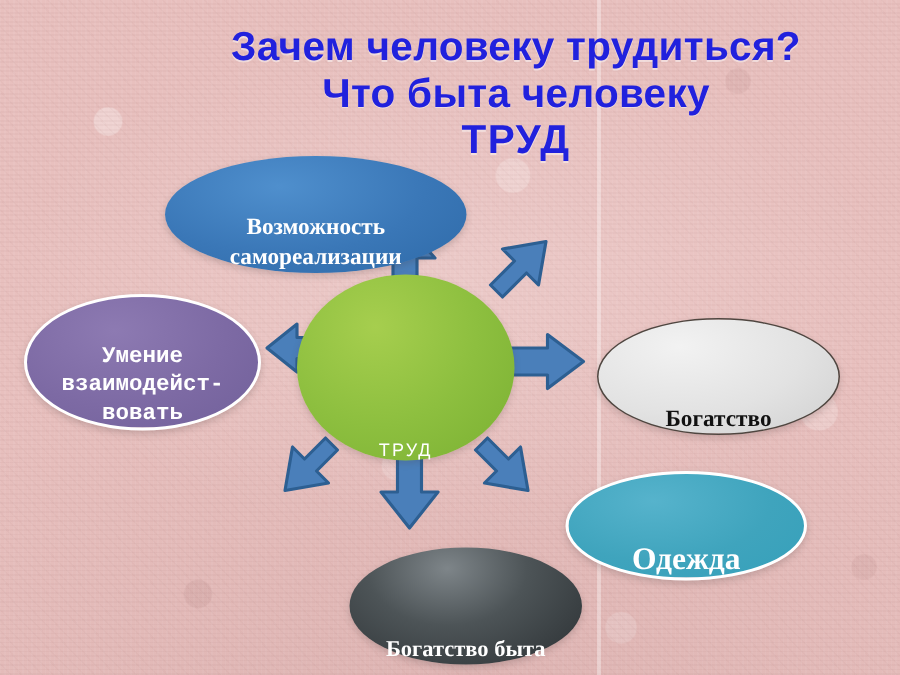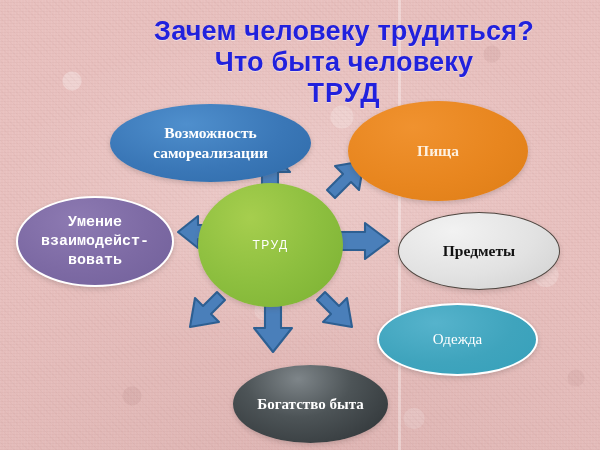--- a/index.html
+++ b/index.html
@@ -48,21 +48,21 @@
     text-align:center;z-index:6;
     font-weight:bold;font-size:27px;line-height:31px;
     color:#2121dd;letter-spacing:.2px;
     text-shadow:0 1px 0 rgba(255,255,255,.45);
     margin-left:44px;
   }
   #title .l3{display:block;letter-spacing:1px;}
 
   
   .node{
-    position:absolute;display:flex;align-items:center;justify-content:center;
+    position:absolute;display:flex;align-items:flex-end;justify-content:center;
     text-align:center;border-radius:50%;z-index:5;box-sizing:border-box;
   }
   .node span{display:block;width:100%;padding:0 5px;box-sizing:border-box;}
 
   .n-center{
     left:198px;top:183px;width:145px;height:124px;z-index:4;
     background:radial-gradient(ellipse at 36% 28%, #a6ce4e 0%, #8dbf3f 52%, #7ab032 100%);
     color:#ffffff;font-size:12px;font-weight:normal;letter-spacing:1.4px;
     font-family:"Liberation Sans", sans-serif;
     box-shadow:0 2px 5px rgba(80,60,60,.20);
@@ -91,23 +91,23 @@
   }
   .n-wealth{
     left:398px;top:212px;width:162px;height:78px;
     background:radial-gradient(ellipse at 34% 24%, #f2f2f2 0%, #e2e2e2 55%, #cfcfcf 100%);
     color:#111111;font-size:15.5px;font-weight:bold;
     font-family:"Liberation Serif", serif;
     border:1.4px solid #4f4640;
     box-shadow:0 2px 5px rgba(70,55,55,.20);
   }
   .n-clothes{
-    left:377px;top:303px;width:161px;height:73px;
+    left:377px;top:314px;width:161px;height:73px;
     background:radial-gradient(ellipse at 36% 26%, #56b3cc 0%, #3fa4bd 55%, #35a0ba 100%);
-    color:#ffffff;font-size:15px;font-weight:normal;
+    color:#ffffff;font-size:21px;font-weight:bold;
     font-family:"Liberation Serif", serif;
     border:2.5px solid #ffffff;
     box-shadow:0 2px 5px rgba(70,55,55,.22);
   }
   .n-friends{
     left:60px;top:318px;width:175px;height:80px;
     background:radial-gradient(ellipse at 36% 26%, #cf3a34 0%, #c22f2b 55%, #b82a26 100%);
     color:#ffffff;font-size:15px;font-weight:bold;line-height:19px;
     font-family:"Liberation Serif", serif;
     box-shadow:0 2px 5px rgba(70,55,55,.22);
@@ -167,34 +167,31 @@
 
     <g>
       <path class="arrow" d="M265,305 L265,328 L254,328 L273,352 L292,328 L281,328 L281,305 Z"></path>
     </g>
   </svg>
 
   <div class="node n-self">
     <span>Возможность самореализации</span>
   </div>
 
-  <div class="node n-food">
-    <span>Пища</span>
-  </div>
 
   <div class="node n-skill">
     <span>Умение взаимодейст- вовать</span>
   </div>
 
   <div class="node n-center">
     <span>ТРУД</span>
   </div>
 
   <div class="node n-wealth">
-    <span>Предметы</span>
+    <span>Богатство</span>
   </div>
 
   <div class="node n-clothes">
     <span>Одежда</span>
   </div>
 
 
   <div class="node n-goods">
     <span>Богатство быта</span>
   </div>

